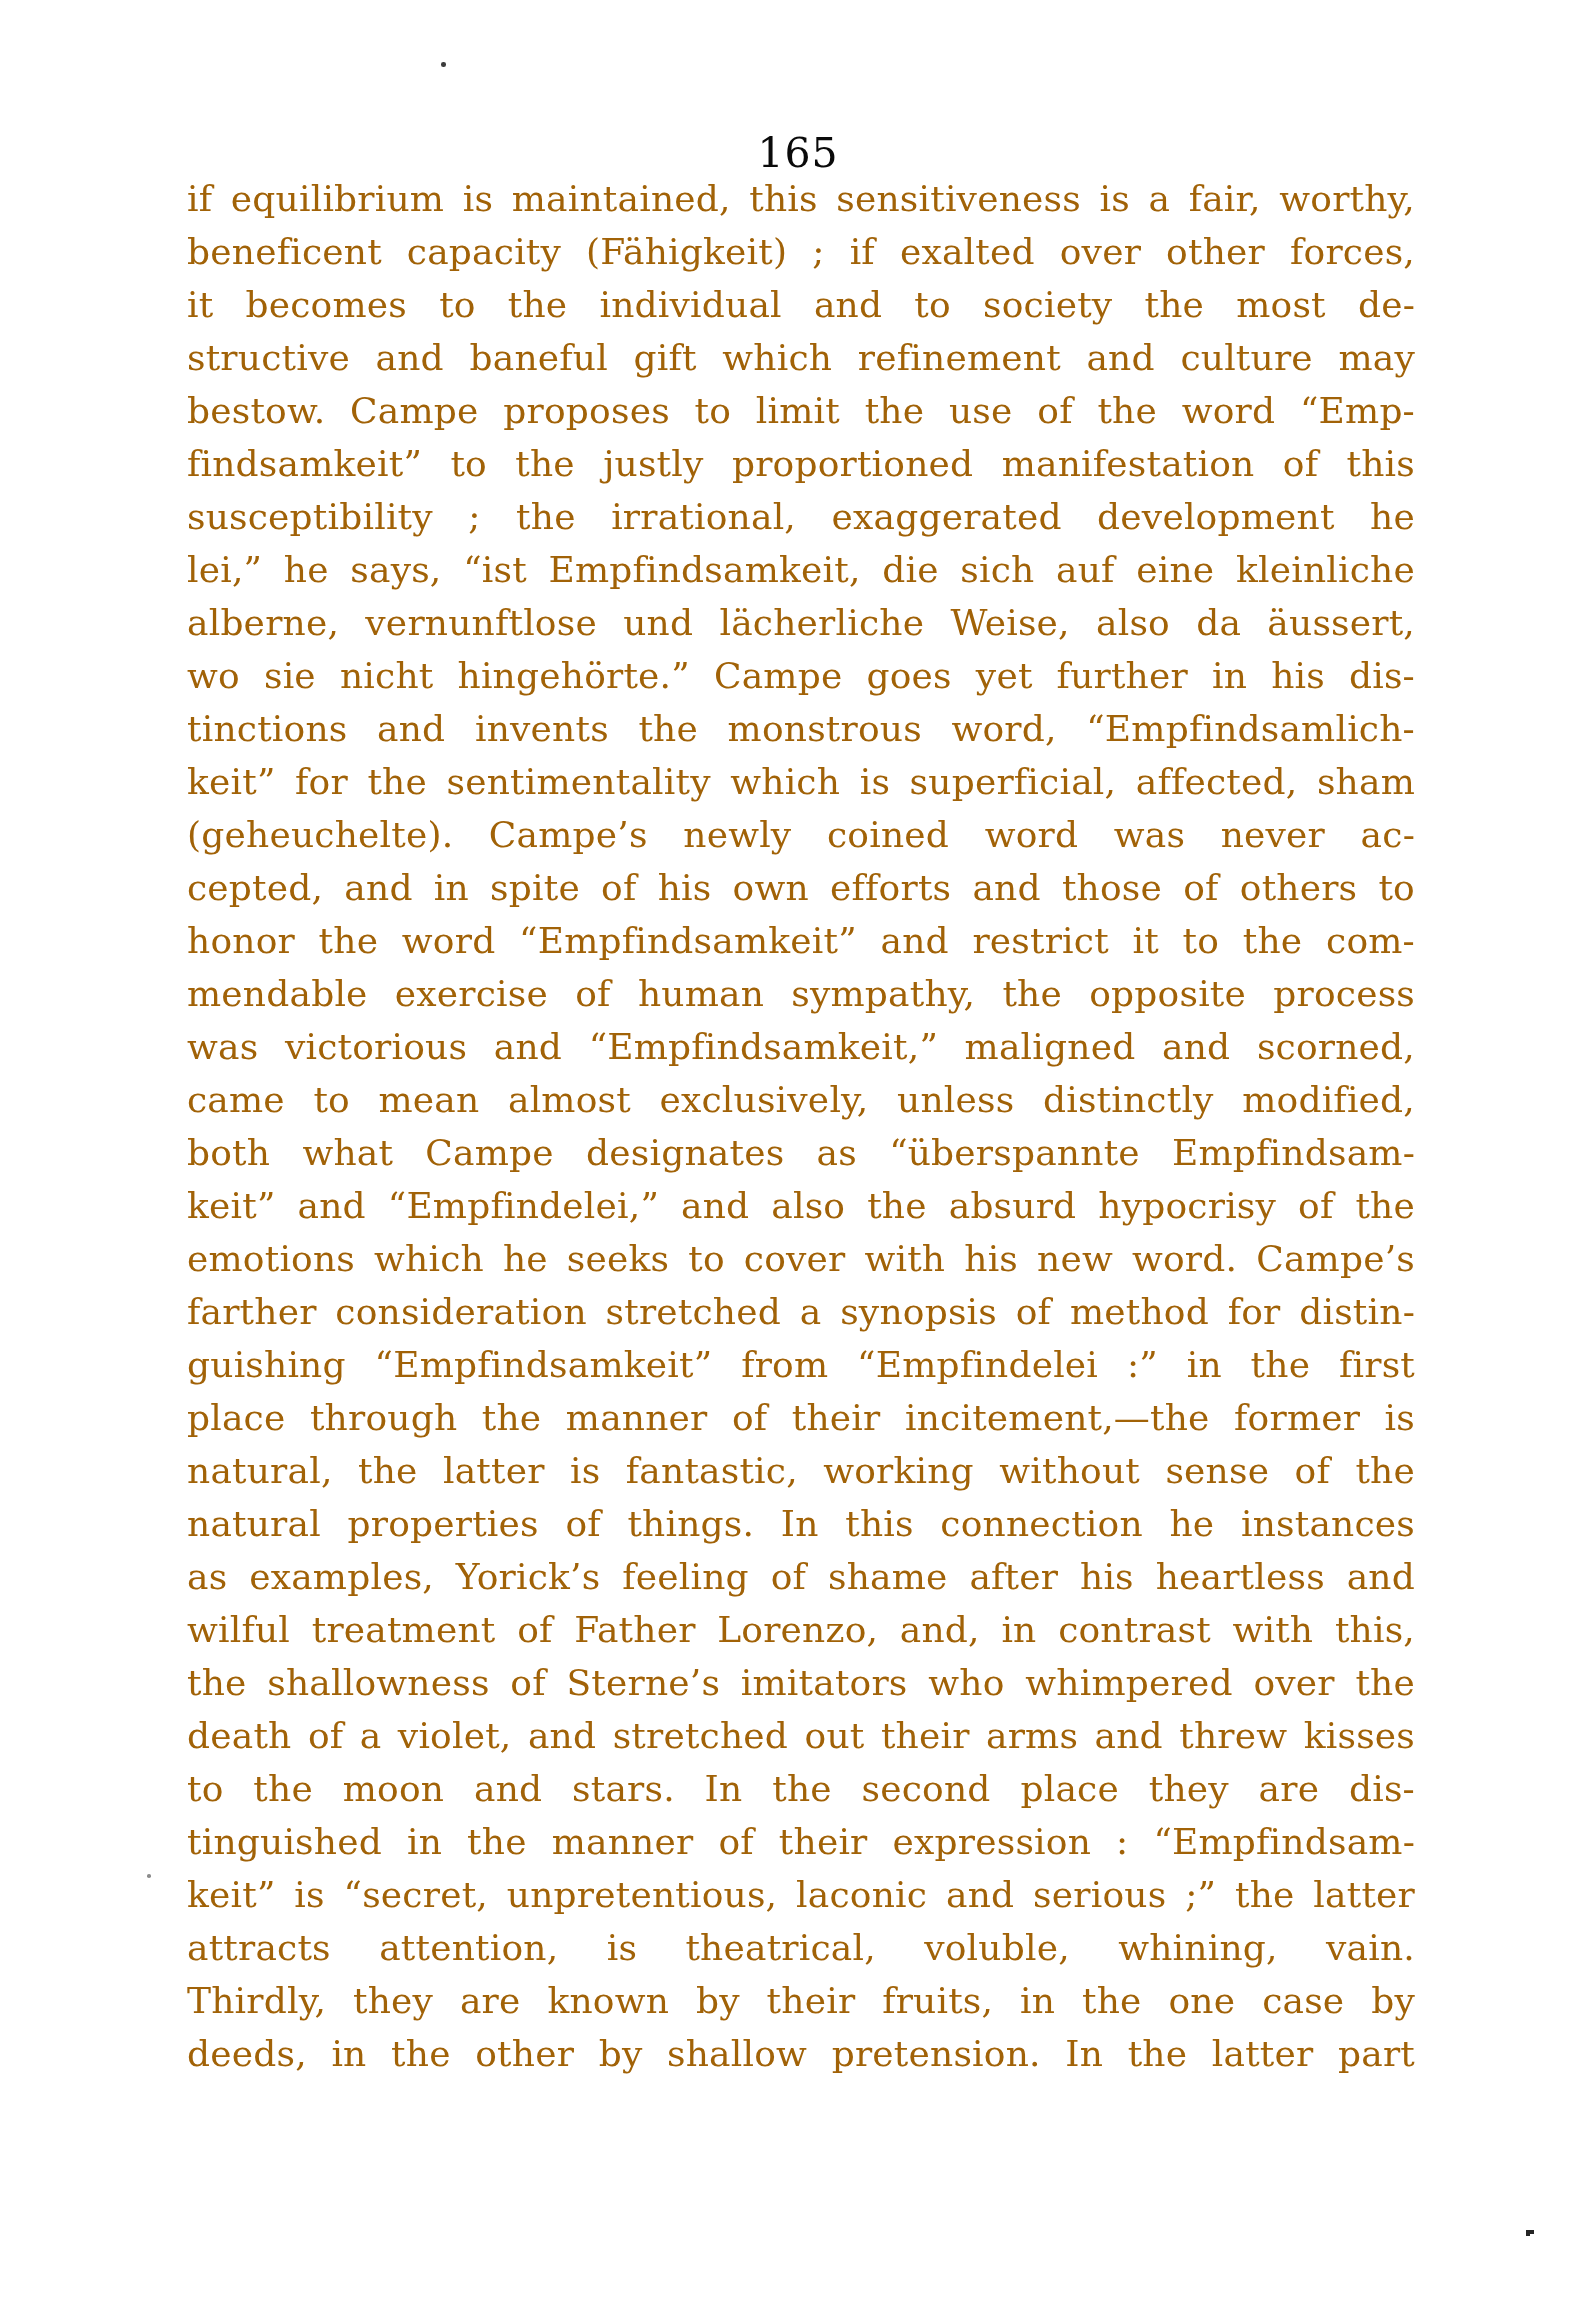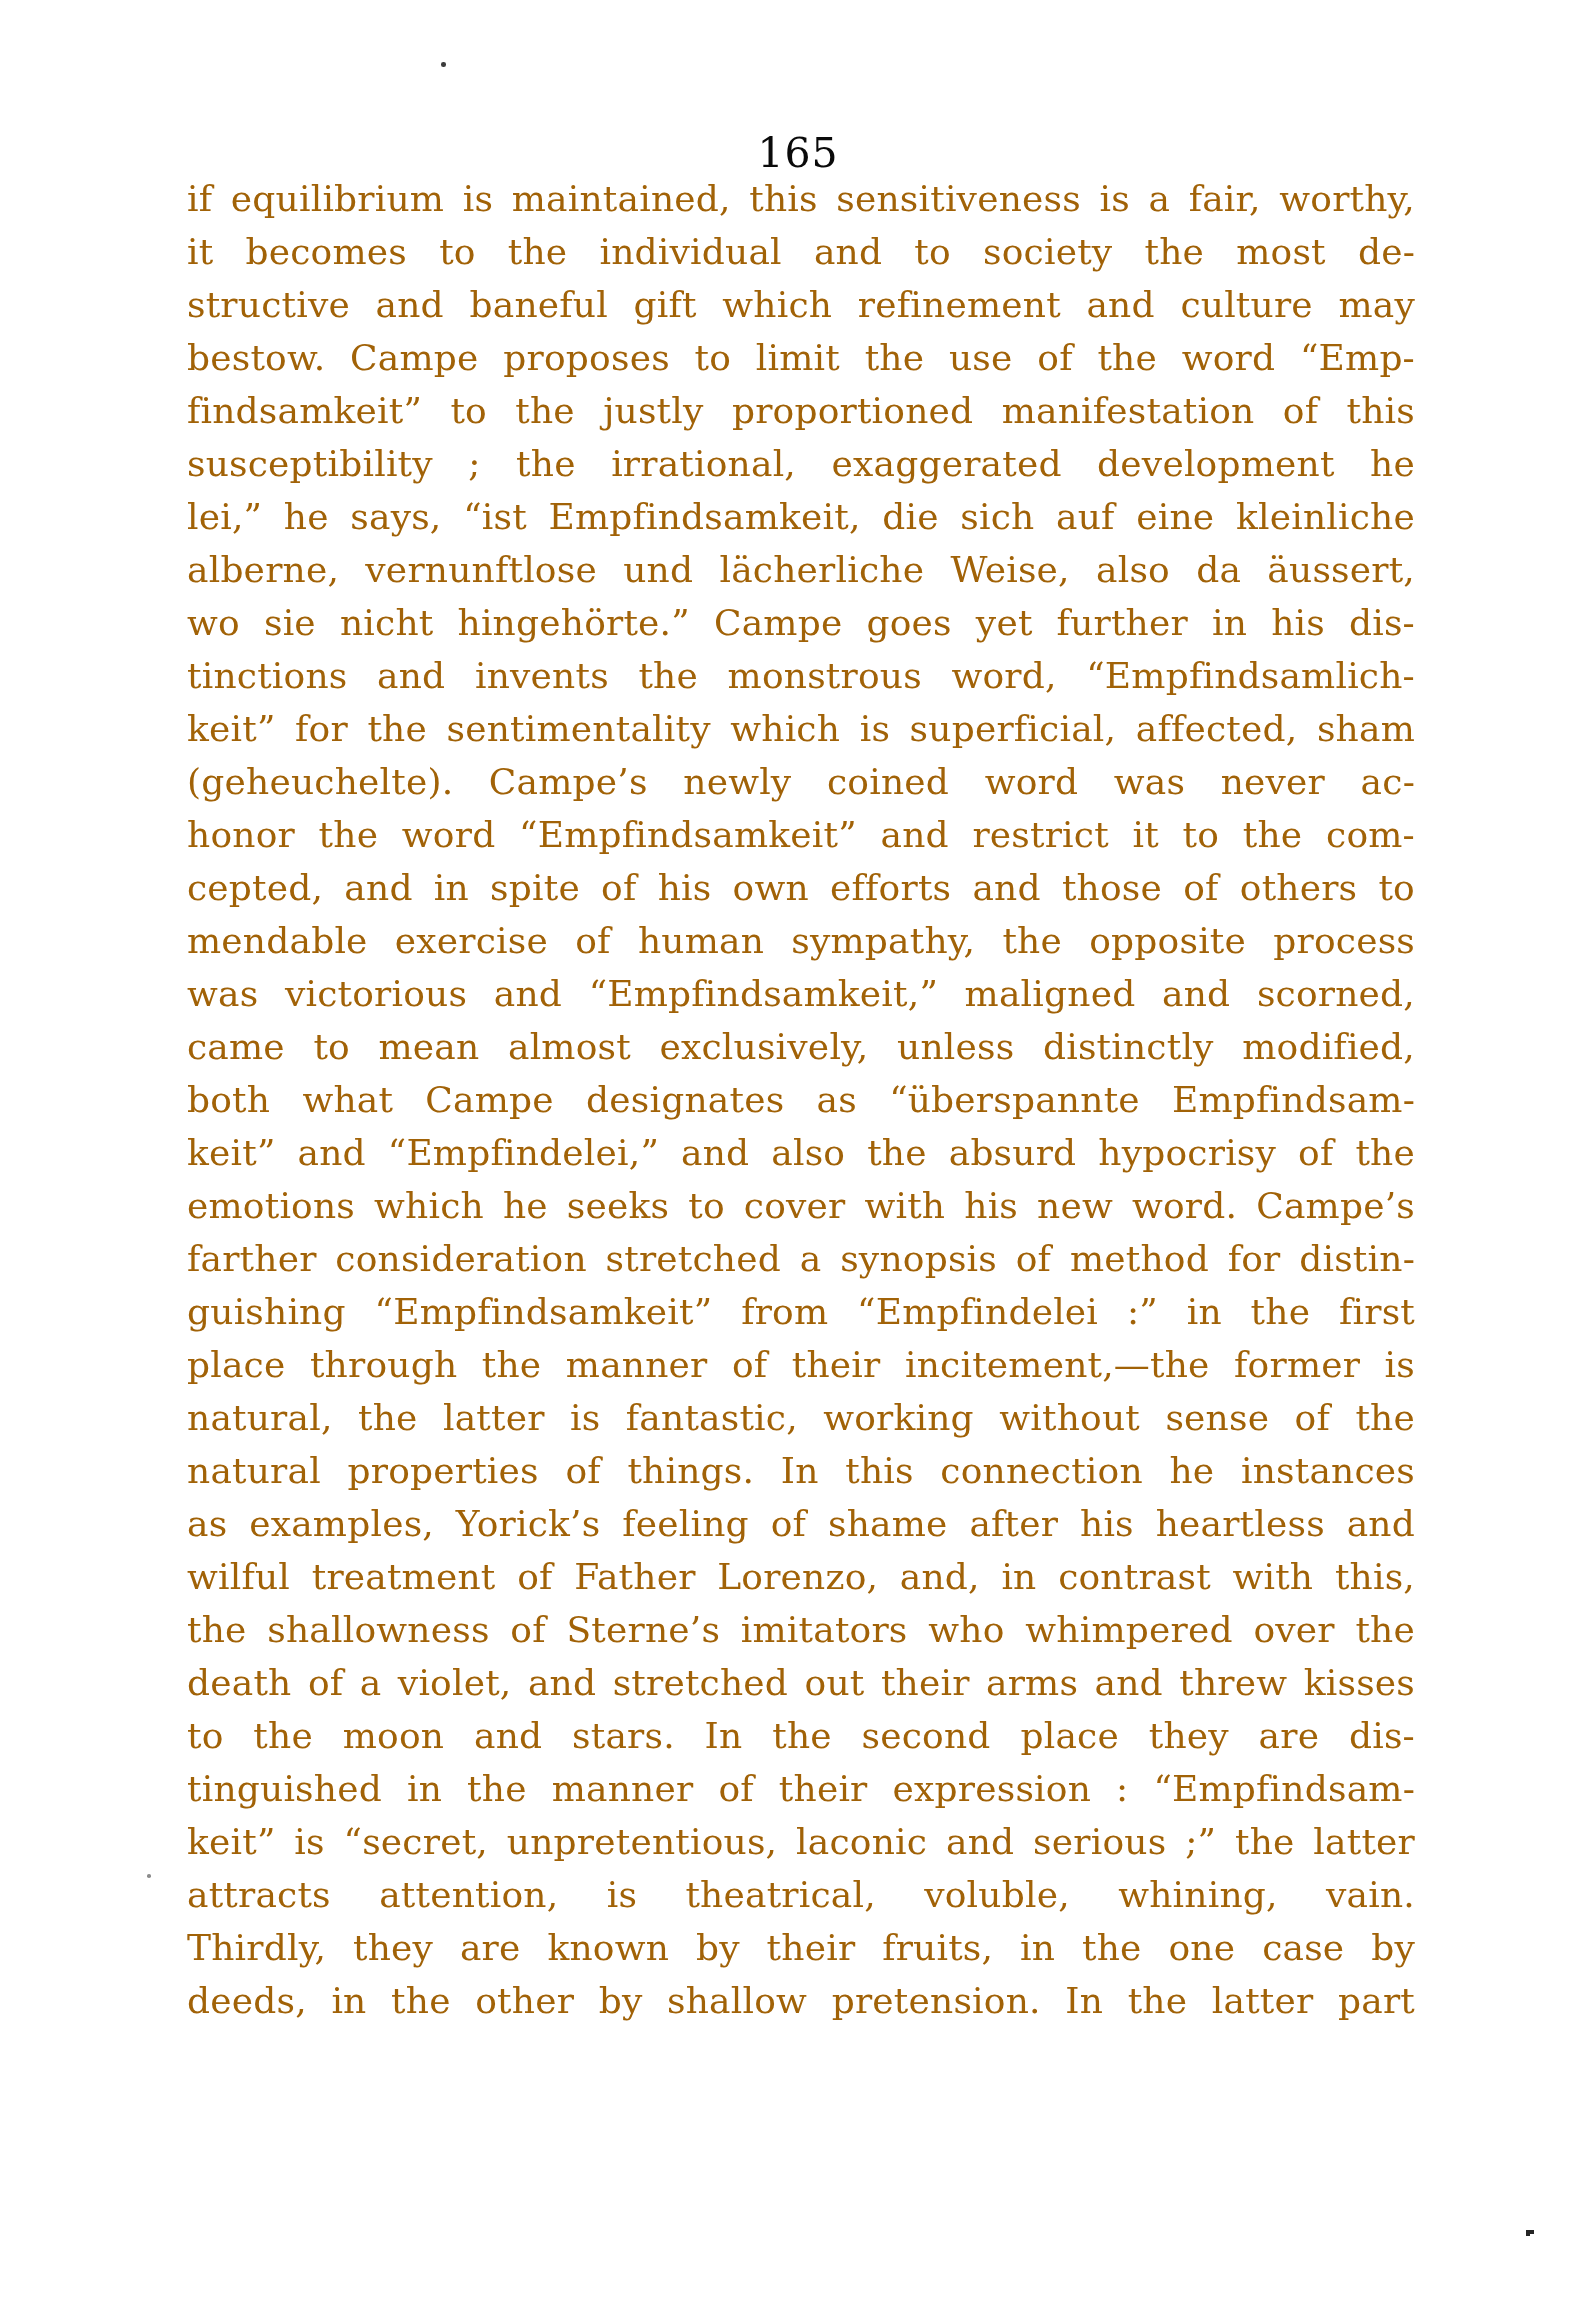--- a/index.html
+++ b/index.html
@@ -52,33 +52,34 @@
   .speck-3 { left: 147px; top: 1874px; width: 3.6px; height: 3.6px; border-radius: 50%; opacity: .5; }
 </style>
 </head>
 <body>
 
 <div id="page">
   <div class="page-number">165</div>
 
   <div class="text-block">
       <div class="line">if equilibrium is maintained, this sensitiveness is a fair, worthy,</div>
+      <div class="line">beneficent capacity (Fähigkeit) ; if exalted over other forces,</div>
       <div class="line">it becomes to the individual and to society the most de-</div>
       <div class="line">structive and baneful gift which refinement and culture may</div>
       <div class="line">bestow.  Campe proposes to limit the use of the word “Emp-</div>
       <div class="line">findsamkeit” to the justly proportioned manifestation of this</div>
       <div class="line">susceptibility ; the irrational, exaggerated development he</div>
       <div class="line">lei,” he says, “ist Empfindsamkeit, die sich auf eine kleinliche</div>
       <div class="line">alberne, vernunftlose und lächerliche Weise, also da äussert,</div>
       <div class="line">wo sie nicht hingehörte.”  Campe goes yet further in his dis-</div>
       <div class="line">tinctions and invents the monstrous word, “Empfindsamlich-</div>
       <div class="line">keit” for the sentimentality which is superficial, affected, sham</div>
       <div class="line">(geheuchelte).  Campe’s newly coined word was never ac-</div>
+      <div class="line">cepted, and in spite of his own efforts and those of others to</div>
       <div class="line">honor the word “Empfindsamkeit” and restrict it to the com-</div>
-      <div class="line">cepted, and in spite of his own efforts and those of others to</div>
       <div class="line">mendable exercise of human sympathy, the opposite process</div>
       <div class="line">was victorious and “Empfindsamkeit,” maligned and scorned,</div>
       <div class="line">came to mean almost exclusively, unless distinctly modified,</div>
       <div class="line">both what Campe designates as “überspannte Empfindsam-</div>
       <div class="line">keit” and “Empfindelei,” and also the absurd hypocrisy of the</div>
       <div class="line">emotions which he seeks to cover with his new word.  Campe’s</div>
       <div class="line">farther consideration stretched a synopsis of method for distin-</div>
       <div class="line">guishing “Empfindsamkeit” from “Empfindelei :” in the first</div>
       <div class="line">place through the manner of their incitement,—the former is</div>
       <div class="line">natural, the latter is fantastic, working without sense of the</div>

